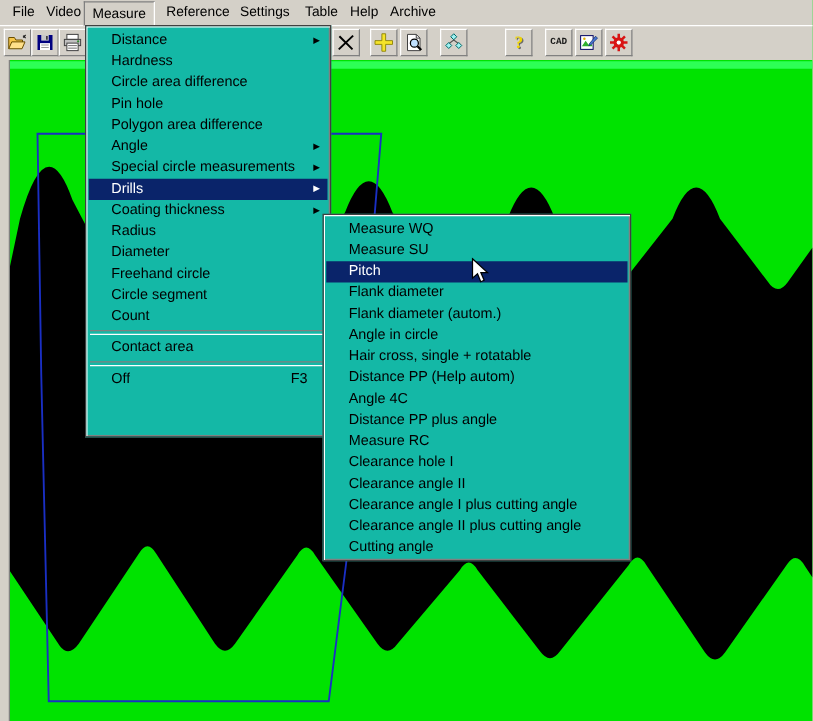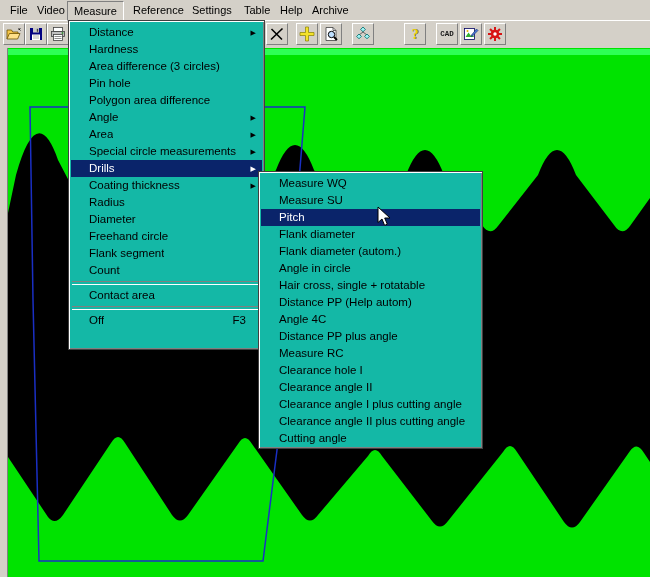--- a/index.html
+++ b/index.html
@@ -46,21 +46,21 @@
   }
   #video-svg{position:absolute;left:8px;top:0;}
   
   .menu{
     position:absolute;background:#14b8a6;
     border:1px solid #404040;
     box-shadow:inset 1px 1px 0 #ffffff, inset -1px -1px 0 #808080;
     padding:3px 2px;box-sizing:border-box;
   }
   #measure-menu{left:68px;top:20px;width:197px;height:330px;z-index:10;}
-  #drills-submenu{left:258px;top:171px;width:225px;height:278px;z-index:11;}
+  #drills-submenu{left:258px;top:171px;width:247px;height:278px;z-index:11;}
   .menu-item{
     position:relative;height:17px;line-height:17px;
     font-size:11.5px;color:#000;padding-left:18px;padding-right:8px;
     white-space:nowrap;display:flex;align-items:center;
   }
   .menu-item .mi-label{overflow:hidden;}
   .menu-item.hl{background:var(--sel);color:#fff;}
   .mi-arrow{
     position:absolute;right:6px;top:0;height:17px;line-height:17px;
     font-size:7px;
@@ -232,34 +232,30 @@
 
 <div id="measure-menu" class="menu">
     <div class="menu-item">
       <span class="mi-label">Distance</span>
       <span class="mi-arrow">▶</span>
     </div>
     <div class="menu-item">
       <span class="mi-label">Hardness</span>
     </div>
     <div class="menu-item">
-      <span class="mi-label">Area difference (3 circles)</span>
+      <span class="mi-label">Circle area difference</span>
     </div>
     <div class="menu-item">
       <span class="mi-label">Pin hole</span>
     </div>
     <div class="menu-item">
       <span class="mi-label">Polygon area difference</span>
     </div>
     <div class="menu-item">
       <span class="mi-label">Angle</span>
-      <span class="mi-arrow">▶</span>
-    </div>
-    <div class="menu-item">
-      <span class="mi-label">Area</span>
       <span class="mi-arrow">▶</span>
     </div>
     <div class="menu-item">
       <span class="mi-label">Special circle measurements</span>
       <span class="mi-arrow">▶</span>
     </div>
     <div class="menu-item hl">
       <span class="mi-label">Drills</span>
       <span class="mi-arrow">▶</span>
     </div>
@@ -270,21 +266,21 @@
     <div class="menu-item">
       <span class="mi-label">Radius</span>
     </div>
     <div class="menu-item">
       <span class="mi-label">Diameter</span>
     </div>
     <div class="menu-item">
       <span class="mi-label">Freehand circle</span>
     </div>
     <div class="menu-item">
-      <span class="mi-label">Flank segment</span>
+      <span class="mi-label">Circle segment</span>
     </div>
     <div class="menu-item">
       <span class="mi-label">Count</span>
     </div>
     <div class="menu-sep"></div>
     <div class="menu-item">
       <span class="mi-label">Contact area</span>
     </div>
     <div class="menu-sep"></div>
     <div class="menu-item">

